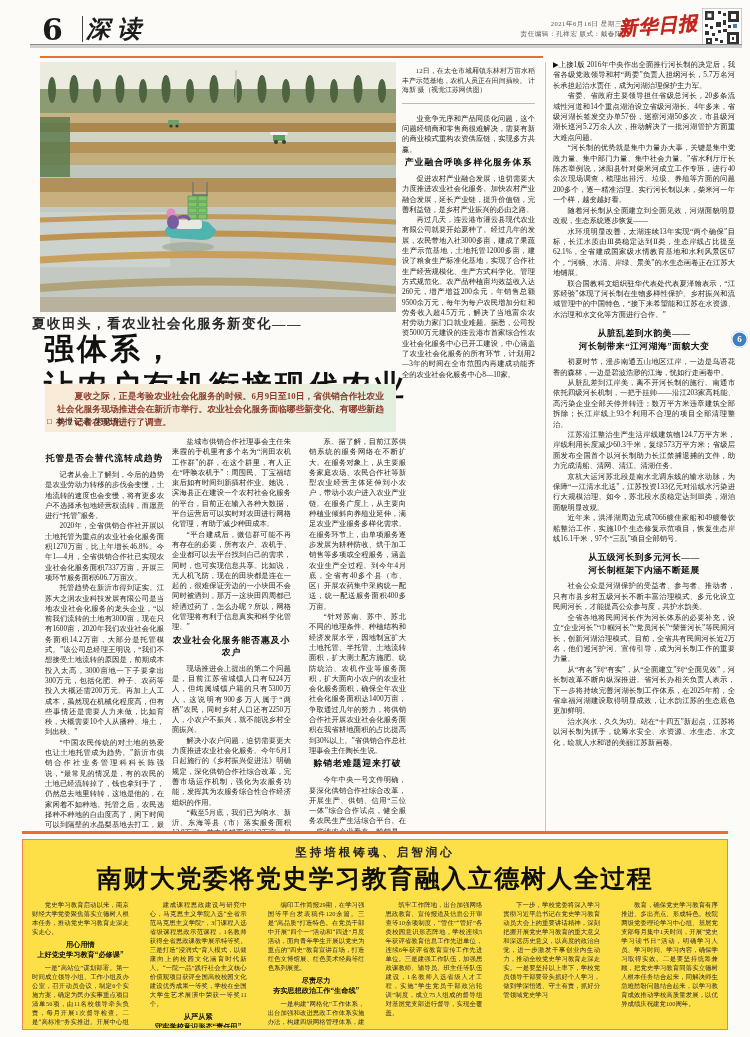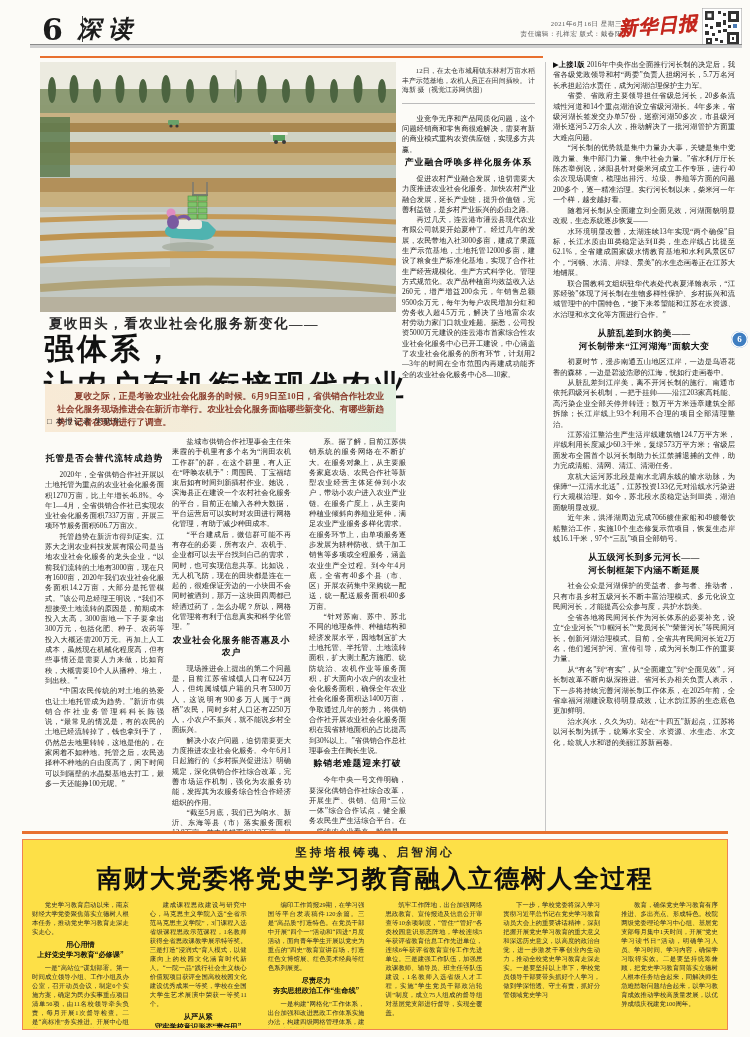--- a/index.html
+++ b/index.html
@@ -3,54 +3,54 @@
 <meta charset="utf-8">
 <style>
   *{margin:0;padding:0;box-sizing:border-box}
   html,body{width:750px;height:1037px}
   body{background:#fcfbf7;font-family:"Liberation Serif","DejaVu Serif",serif;color:#1c1c1c;position:relative;overflow:hidden}
   .abs{position:absolute}
 
   
   .pagenum{left:42px;top:12px;font-size:30px;font-weight:bold;font-family:"DejaVu Serif",serif}
   .h-vrule{left:82px;top:16px;width:1px;height:26px;background:#444}
-  .section{left:77px;top:13px;font-size:24px;font-style:italic;letter-spacing:7px;font-weight:600}
+  .section{left:86px;top:13px;font-size:24px;font-style:italic;letter-spacing:7px;font-weight:600}
   .h-meta{right:128px;top:19px;text-align:right;font-size:6.6px;line-height:9.5px;color:#555;letter-spacing:.5px}
   .masthead{right:52px;top:13px;font-size:19px;font-weight:bold;font-style:italic;color:#c3261d;letter-spacing:1px;transform:rotate(-4deg);text-shadow:.4px .4px 0 #d0483d}
   .qr{right:8px;top:8px;width:40px;height:40px}
   .gray-rule{left:30px;top:44px;width:712px;height:4px;border-top:1px solid #8a8a8a;background:#cfcfcf}
   .orange-rule{left:40px;top:56px;width:503px;height:2px;background:#e8702f}
 
   
   .photo{left:40px;top:62px;width:356px;height:250px;overflow:hidden;background:#d8d5c8}
   .photo svg{display:block}
 
   
-  .kicker{left:49px;top:315px;font-size:13.5px;letter-spacing:1.5px;color:#2a2a2a;font-weight:600}
+  .kicker{left:32px;top:315px;font-size:13.5px;letter-spacing:1.5px;color:#2a2a2a;font-weight:600}
   .headline{left:44px;top:330px;font-size:30px;line-height:37px;font-weight:600;letter-spacing:3px;color:#111;font-family:"DejaVu Serif","Liberation Serif",serif}
   .introbox{left:45px;top:384px;width:351px;height:48px;background:linear-gradient(90deg,#f8ead6 0%,#f3ecd9 45%,#e2efdf 100%);padding:6px 12px 14px}
   .introbox p{font-size:8.8px;line-height:13px;font-weight:bold;color:#8a3c2c;text-align:justify;text-indent:2em}
   .byline{left:47px;top:416px;font-size:8px;color:#222;letter-spacing:1px}
 
   
   .col{overflow:hidden}
   .col p{font-size:7.3px;line-height:10.3px;text-align:justify;text-indent:2em;color:#262626}
   .col h3{font-size:8.8px;font-weight:bold;text-align:center;margin:2px 0 5px;letter-spacing:1px;color:#111}
   .c1{left:45px;top:453px;width:119px;height:379px}
   .c2{left:172px;top:437px;width:119px;height:395px}
   .c3{left:309px;top:437px;width:97px;height:395px}
   .c4{left:402px;top:66px;width:133px;height:766px}
   .caption{font-size:6.9px !important;line-height:9.6px !important;color:#333 !important;border-bottom:1px solid #bbb;padding-bottom:8px;margin-bottom:10px}
 
   
   .side-rule{left:545px;top:62px;width:1px;height:772px;background:#c6c6c6}
   .side{left:553px;top:60px;width:182px;height:774px;overflow:hidden}
   .side p{font-size:7.3px;line-height:10.4px;text-align:justify;text-indent:2em;color:#262626}
   .side p.cont{text-indent:0}
-  .side .marker{font-weight:bold;color:#111}
+  .side .marker{font-weight:normal;color:#111}
   .side h4{font-size:8.8px;font-weight:bold;text-align:center;line-height:12.5px;margin:7px 0 5px;letter-spacing:.5px;color:#111}
   .badge{right:2px;top:331px;width:17px;height:17px;border-radius:50%;background:#3f7ec1;color:#fff;font-size:9px;text-align:center;line-height:17px;font-weight:bold;box-shadow:0 0 0 1.5px #fff inset}
 
   
   .box-toprule{left:22px;top:831px;width:706px;height:3px;background:#e8702f}
   .box{left:22px;top:839px;width:706px;height:191px;border:1.5px solid #ef8352;background:#fde047;padding:5px 9px 4px}
   .box-kicker{text-align:center;font-size:11.5px;font-weight:bold;letter-spacing:3px;color:#222}
   .box-title{text-align:center;font-size:25px;font-weight:bold;letter-spacing:1.5px;color:#0f0f0f;margin:2px 0 5px;font-family:"DejaVu Serif","Liberation Serif",serif}
   .box-cols{display:flex;gap:21px;height:128px;overflow:hidden}
   .bcol{flex:1;overflow:hidden}
@@ -179,20 +179,21 @@
     <span style="display:block">让农户有机衔接现代农业</span>
   </h1>
 
   <div class="abs introbox">
     <p>夏收之际，正是考验农业社会化服务的时候。6月9日至10日，省供销合作社农业社会化服务现场推进会在新沂市举行。农业社会化服务面临哪些新变化、有哪些新趋势？记者在现场进行了调查。</p>
   </div>
   <div class="abs byline">□ 本报记者 宋晓华</div>
 
   <div class="abs col c1">
     <h3 style="margin-top:0">托管是否会替代流转成趋势</h3>
+    <p>记者从会上了解到，今后的趋势是农业劳动力转移的步伐会变慢，土地流转的速度也会变慢，将有更多农户不选择承包地经营权流转，而愿意进行“托管”服务。</p>
     <p>2020年，全省供销合作社开展以土地托管为重点的农业社会化服务面积1270万亩，比上年增长46.8%。今年1—4月，全省供销合作社已实现农业社会化服务面积7337万亩，开展三项环节服务面积606.7万亩次。</p>
     <p>托管趋势在新沂市得到证实。江苏大之润农业科技发展有限公司是当地农业社会化服务的龙头企业，“以前我们流转的土地有3000亩，现在只有1600亩，2020年我们农业社会化服务面积14.2万亩，大部分是托管模式。”该公司总经理王明说，“我们不想接受土地流转的原因是，前期成本投入太高，3000亩地一下子要拿出300万元，包括化肥、种子、农药等投入大概还需200万元。再加上人工成本，虽然现在机械化程度高，但有些事情还是需要人力来做，比如育秧，大概需要10个人从播种、培土，到出秧。”</p>
     <p>“中国农民传统的对土地的热爱也让土地托管成为趋势。”新沂市供销合作社业务管理科科长陈强说，“最常见的情况是，有的农民的土地已经流转掉了，钱也拿到手了，仍然总去地里转转，这地是他的，在家闲着不如种地。托管之后，农民选择种不种地的自由度高了，闲下时间可以到隔壁的水晶梨基地去打工，最多一天还能挣100元呢。”</p>
 
   </div>
 
   <div class="abs col c2">
     <p>盐城市供销合作社理事会主任朱耒霞的手机里有多个名为“润田农机工作群”的群，在这个群里，有人正在“呼唤农机手”：周围民、丁宝福结束后如有时间到新插村作业。她说，滨海县正在建设一个农村社会化服务的平台，目前正在输入各种大数据，平台运营后可以实时对农田进行网格化管理，有助于减少种田成本。</p>
     <p>“平台建成后，微信群可能不再有存在的必要，所有农户、农机手、企业都可以去平台找到自己的需求，同时，也可实现信息共享。比如说，无人机飞防，现在的田块都是连在一起的，很难保证旁边的一小块田不会同时被洒到，那万一这块田四周都已经洒过药了，怎么办呢？所以，网格化管理将有利于信息真实和科学化管理。”</p>
     <h3>农业社会化服务能否惠及小农户</h3>

